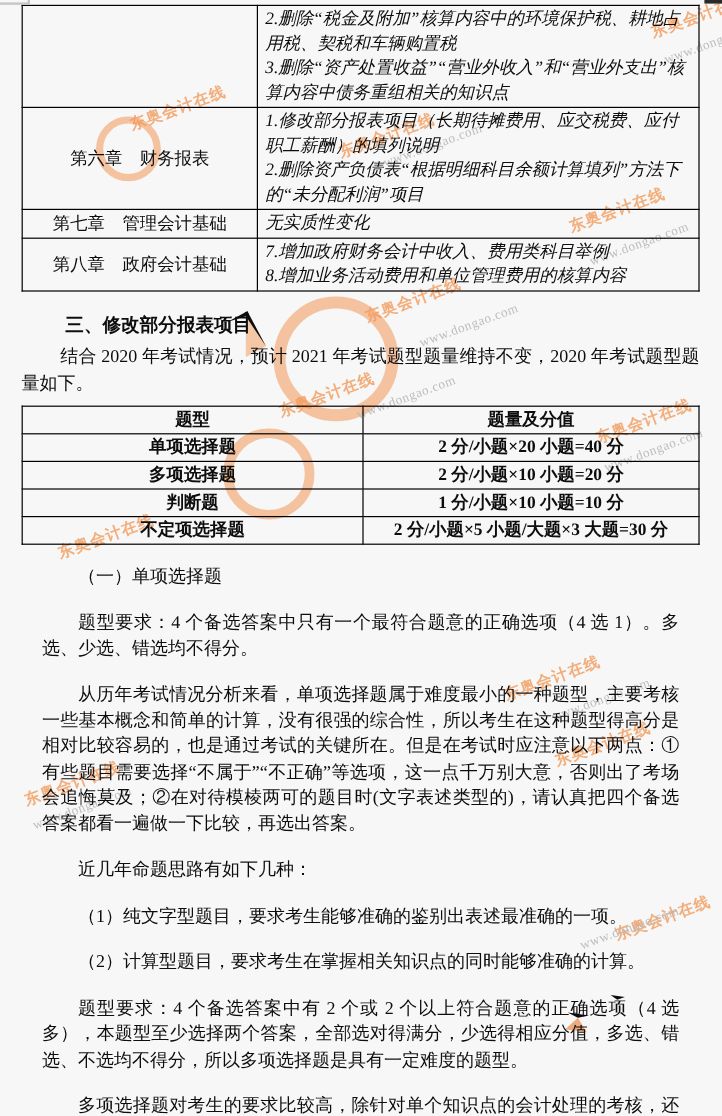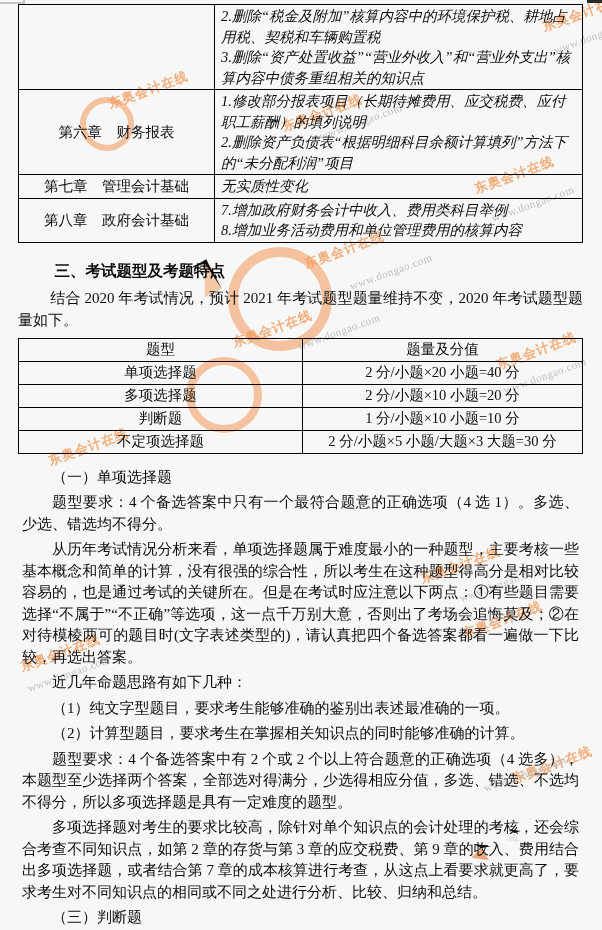--- a/index.html
+++ b/index.html
@@ -20,26 +20,26 @@
   .t1 .cont { padding:1px 4px 1px 6px; line-height:20.5px; vertical-align:middle;font-style:italic; }
   .t1 .rowA { height:85px; }
   .t1 .rowB { height:82px; }
   .t1 .rowC { height:22px; }
   .t1 .rowD { height:43px; }
 
   .heading { font-size:15.5px; font-weight:bold; margin:18px 0 0 0; text-indent:2.35em; }
   .intro { font-size:15px; line-height:22px; margin:5px 0 0 0; text-indent:2.15em; text-align:justify; }
 
   .t2 { margin-top:7px; font-size:14.5px; }
-  .t2 td, .t2 th { text-align:center; height:22px; font-weight:normal; vertical-align:middle; }
+  .t2 td, .t2 th { text-align:center; height:22px; font-weight:bold; vertical-align:middle; }
   .t2 .c1 { width:283px; }
 
   
   .bodytext { margin-top:13px; }
-  .bodytext p { margin:4px; font-size:15px; line-height:21.5px; text-indent:2em; text-align:justify; }
+  .bodytext p { margin:17px; font-size:15px; line-height:21.5px; text-indent:2em; text-align:justify; }
 
   
   .wm-layer { position:absolute; left:0; top:0; width:602px; height:930px; z-index:0; pointer-events:none; overflow:hidden; }
   .wm { position:absolute; white-space:nowrap; transform:rotate(-20deg); transform-origin:left bottom; }
   .wm-orange { color:rgba(242,152,88,0.78); font-size:13px; font-weight:bold; letter-spacing:1px; }
   .wm-gray { color:rgba(183,183,183,0.9); font-size:11px; letter-spacing:.5px; }
   .ring { position:absolute; border-radius:50%; border-style:solid; border-color:rgba(242,152,88,0.55); }
   .ring-big { left:228px; top:247px; width:84px; height:84px; border-width:10px; }
   .ring-mid { left:186px; top:357px; width:60px; height:60px; border-width:8px; }
   .ring-sm  { left:80px;  top:97px;  width:42px; height:42px; border-width:6px; }
@@ -130,21 +130,21 @@
     <tr class="rowD">
       <td class="chap">第八章　政府会计基础</td>
       <td class="cont">
         <div>7.增加政府财务会计中收入、费用类科目举例</div>
         <div>8.增加业务活动费用和单位管理费用的核算内容</div>
       </td>
     </tr>
   </tbody>
     </table>
 
-  <div class="heading">三、考试题型及考题特点</div>
+  <div class="heading">三、修改部分报表项目</div>
   <p class="intro">结合 2020 年考试情况，预计 2021 年考试题型题量维持不变，2020 年考试题型题量如下。</p>
 
   <table class="t2">
     <tbody>
         <tr>
       <th class="c1">题型</th>
       <th>题量及分值</th>
     </tr>
     <tr>
       <td>单项选择题</td>

